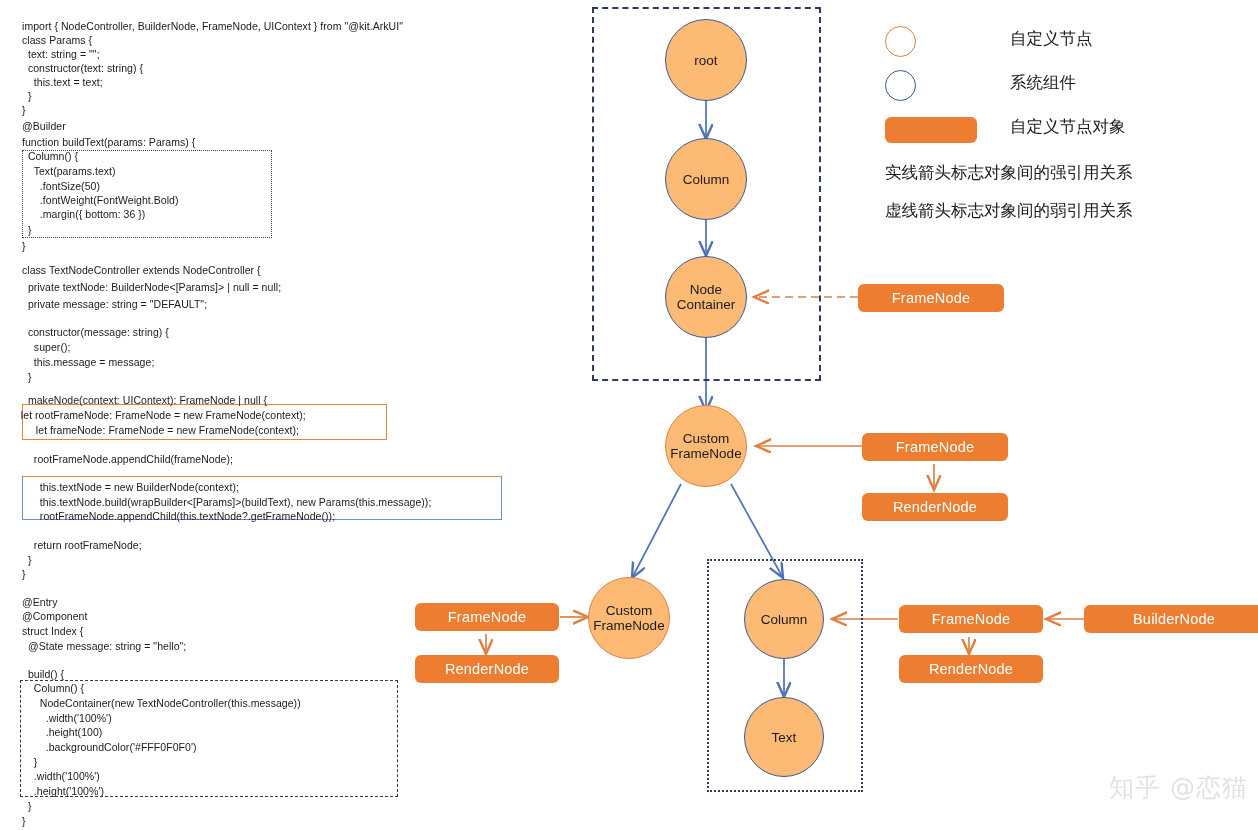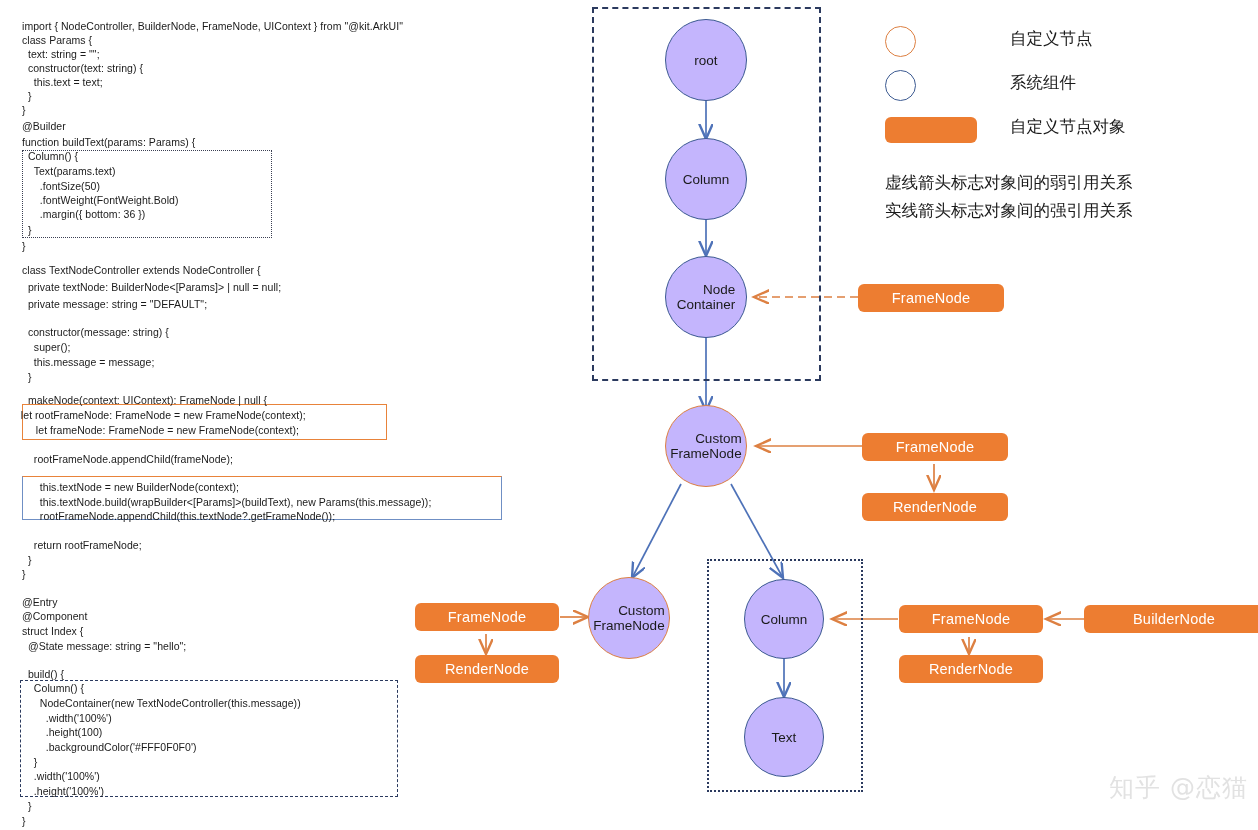--- a/index.html
+++ b/index.html
@@ -52,25 +52,25 @@
     position: absolute;
     left: 0; top: 0;
     width: 1258px; height: 830px;
     pointer-events: none;
   }
   #diagram * { pointer-events: auto; }
 
   .node {
     position: absolute;
     border-radius: 50%;
-    background: #c4b5fd;
+    background: #fdba74;
     display: flex;
     align-items: center;
     justify-content: center;
-    text-align: right;
+    text-align: center;
     font-size: 13.5px;
     line-height: 15px;
     color: #1a1a1a;
   }
   .node.sys   { border: 1.6px solid #3c5a91; }
   .node.custom{ border: 1.6px solid #dd8042; }
 
   .obox {
     position: absolute;
     background: #ed7d31;
@@ -304,17 +304,17 @@
     <span class="lg-label">自定义节点</span>
   </div>
   <div class="lg-row">
     <span class="lg-circle sys"></span>
     <span class="lg-label">系统组件</span>
   </div>
   <div class="lg-row" style="height:48px;">
     <span class="lg-rect"></span>
     <span class="lg-label">自定义节点对象</span>
   </div>
+  <div class="lg-note">实线箭头标志对象间的强引用关系</div>
   <div class="lg-note" style="margin-top:16px;">虚线箭头标志对象间的弱引用关系</div>
-  <div class="lg-note">实线箭头标志对象间的强引用关系</div>
 </div>
 
 <div id="watermark">知乎 @恋猫</div>
 
 </body></html>

